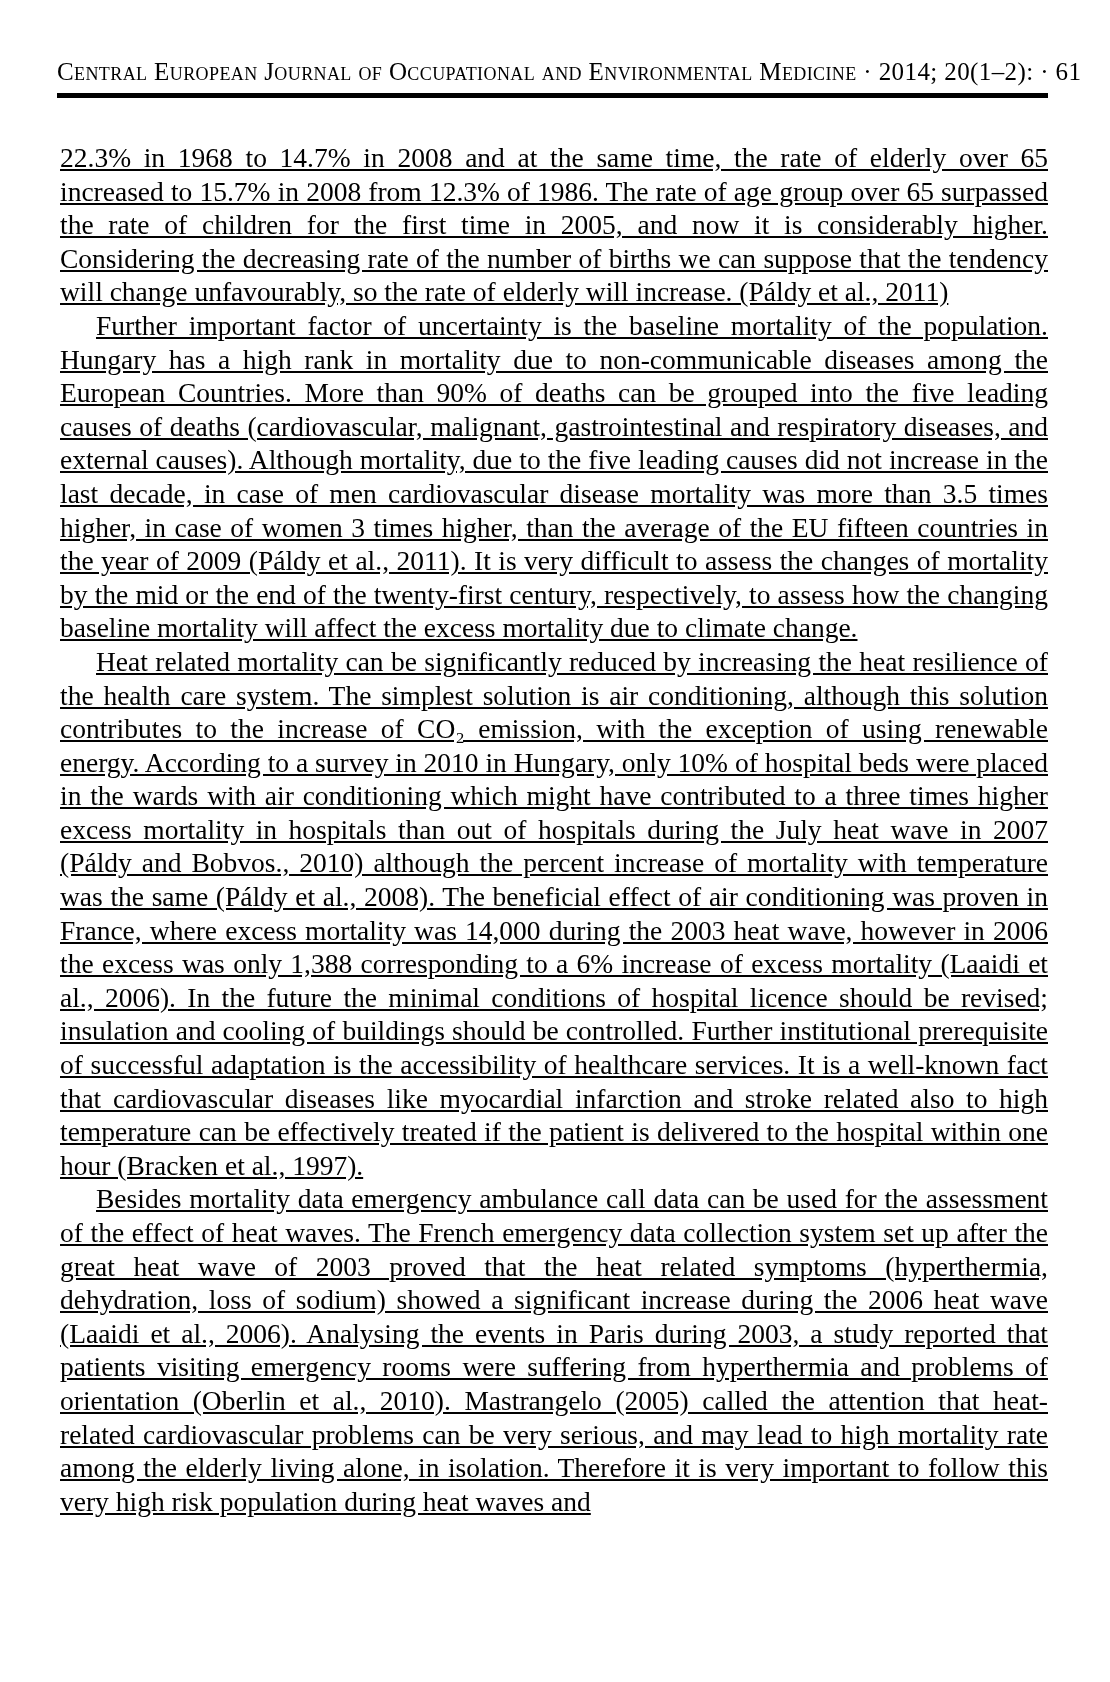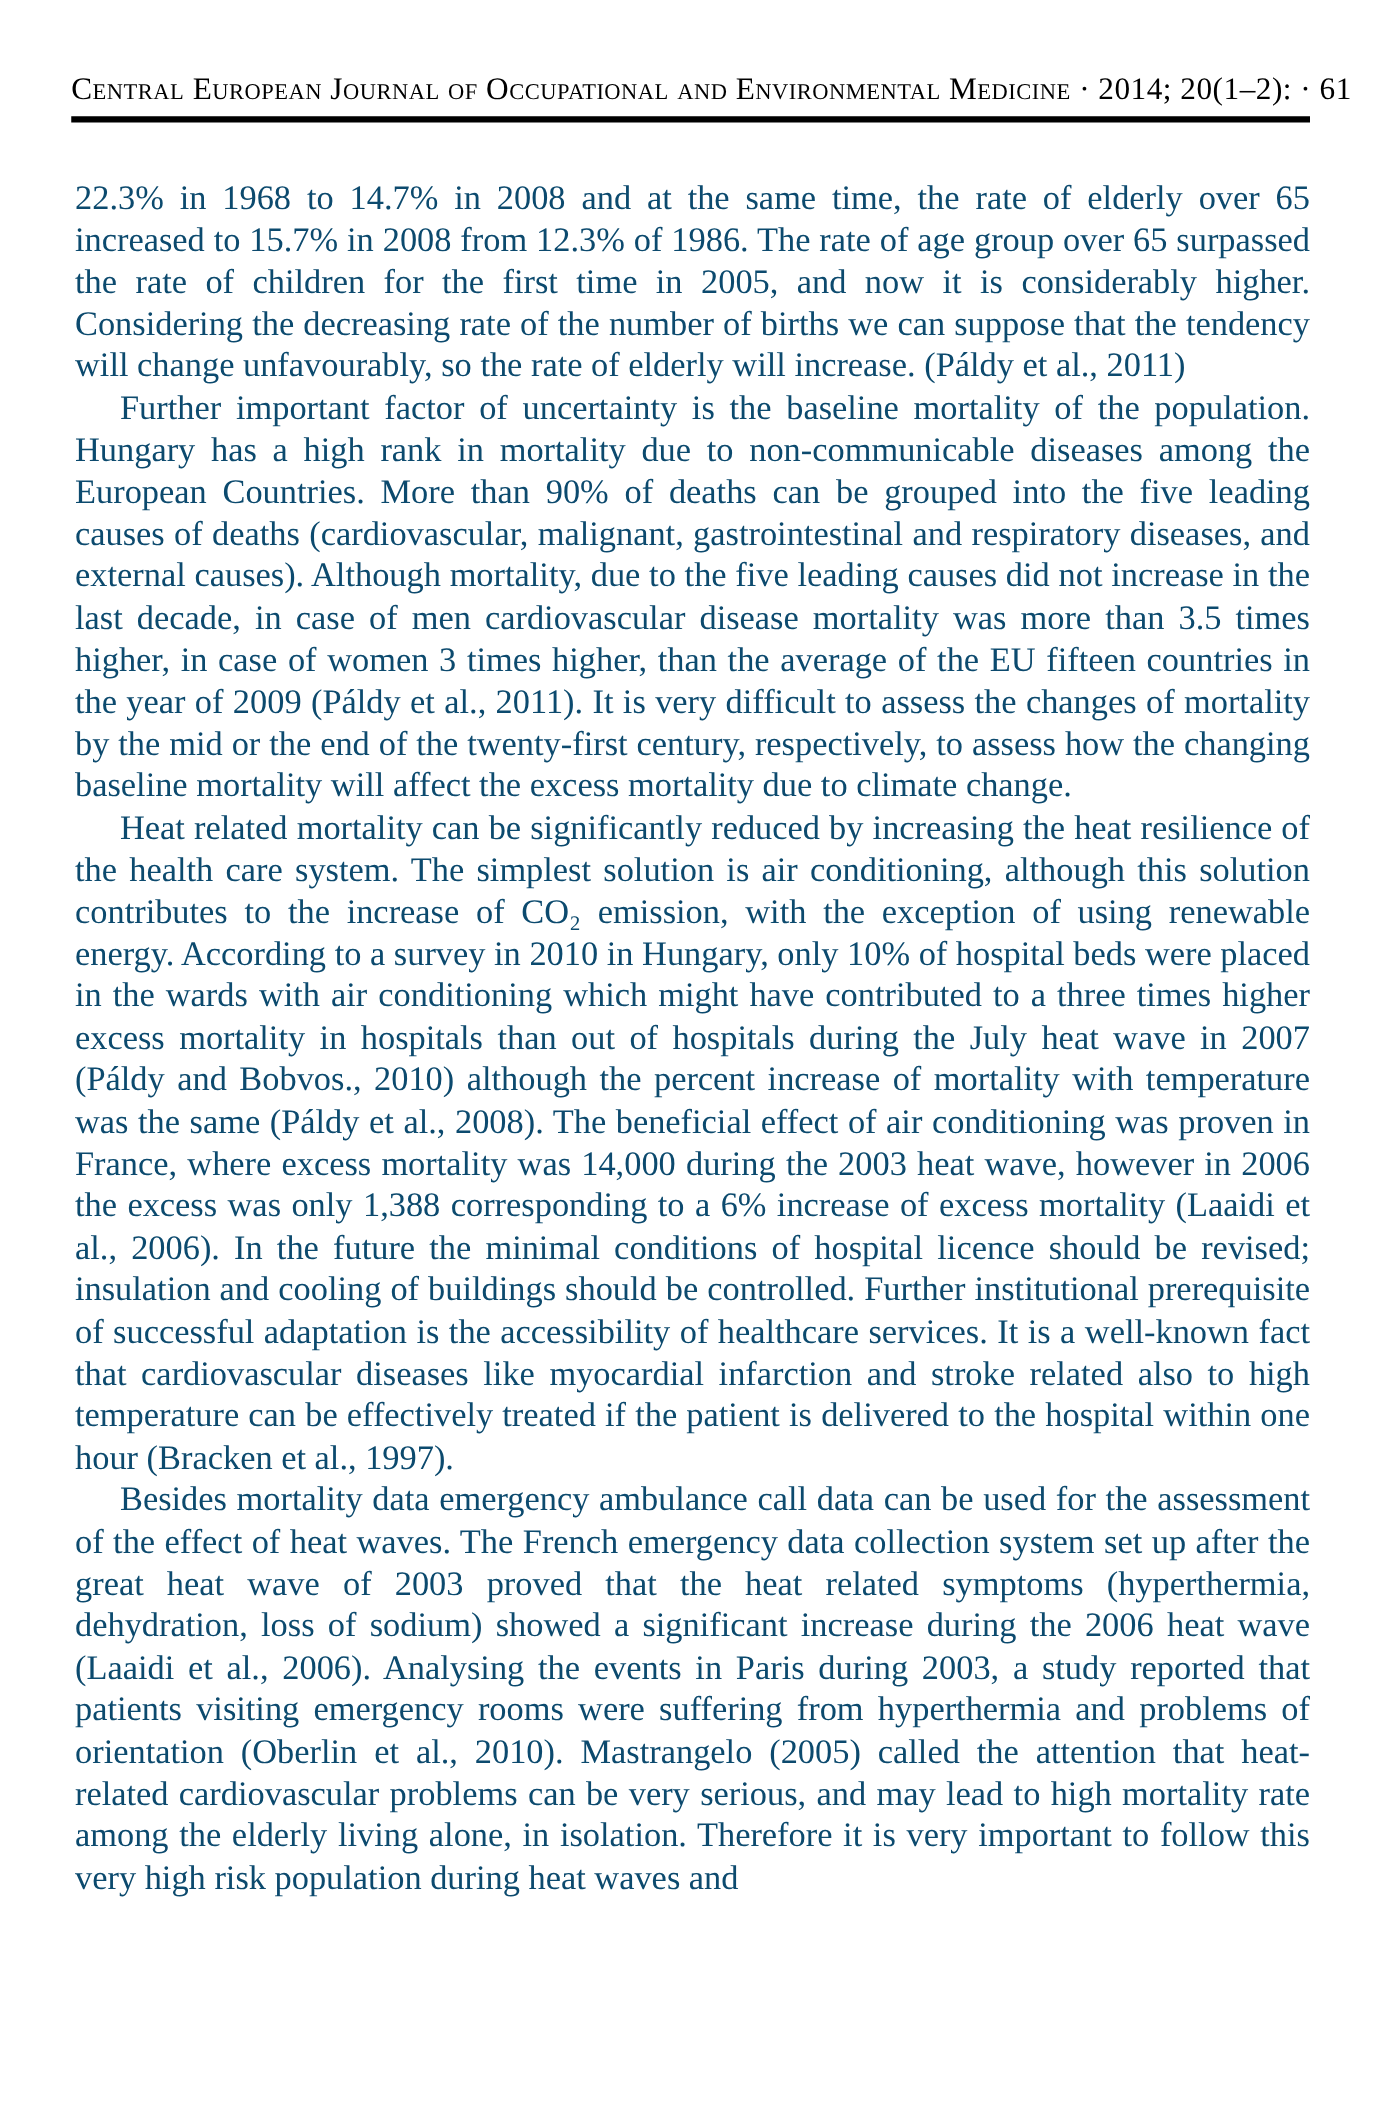--- a/index.html
+++ b/index.html
@@ -39,21 +39,22 @@
     position: absolute;
     top: 141px;
     left: 60px;
     width: 988px;
   }
   .article-body p {
     font-size: 27.5px;
     line-height: 33.6px;
     text-align: justify;
     text-indent: 36px;
-    color: #0c4a6e;
+    color: #000000;
+    text-decoration: underline;
   }
   .article-body p.no-indent {
     text-indent: 0;
   }
 </style>
 </head>
 <body>
 
 <div class="page">
 

